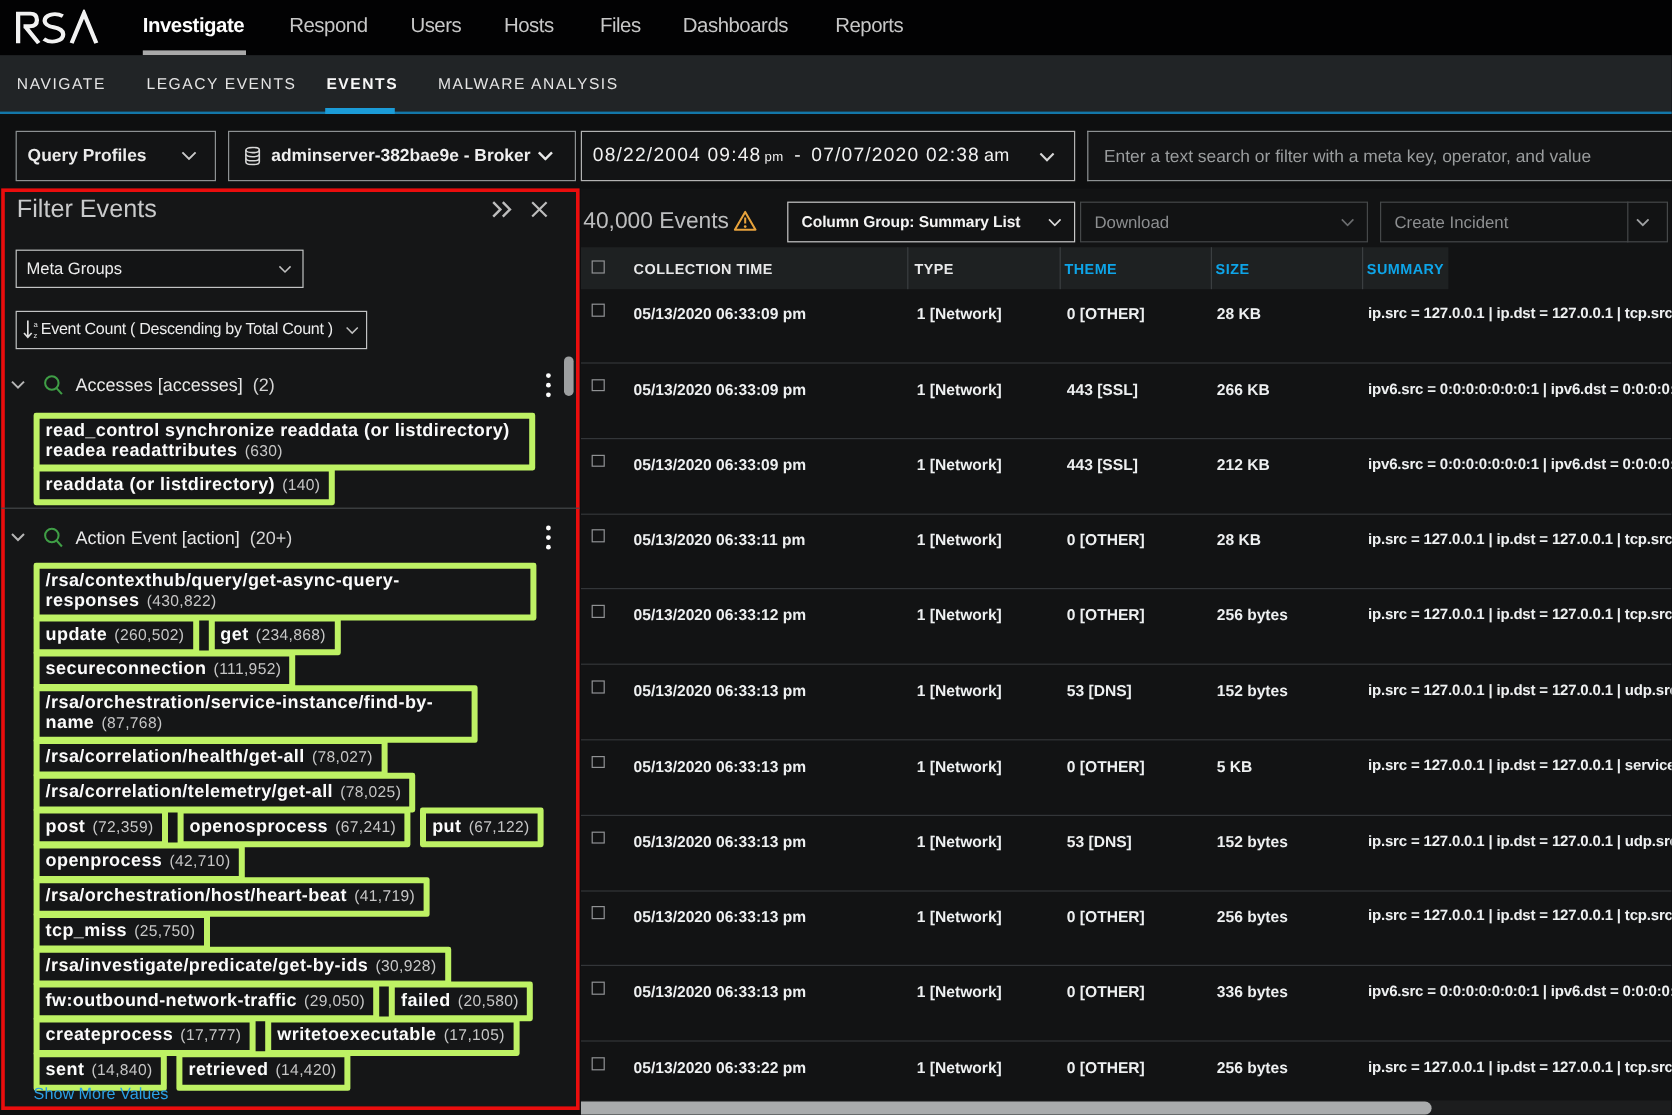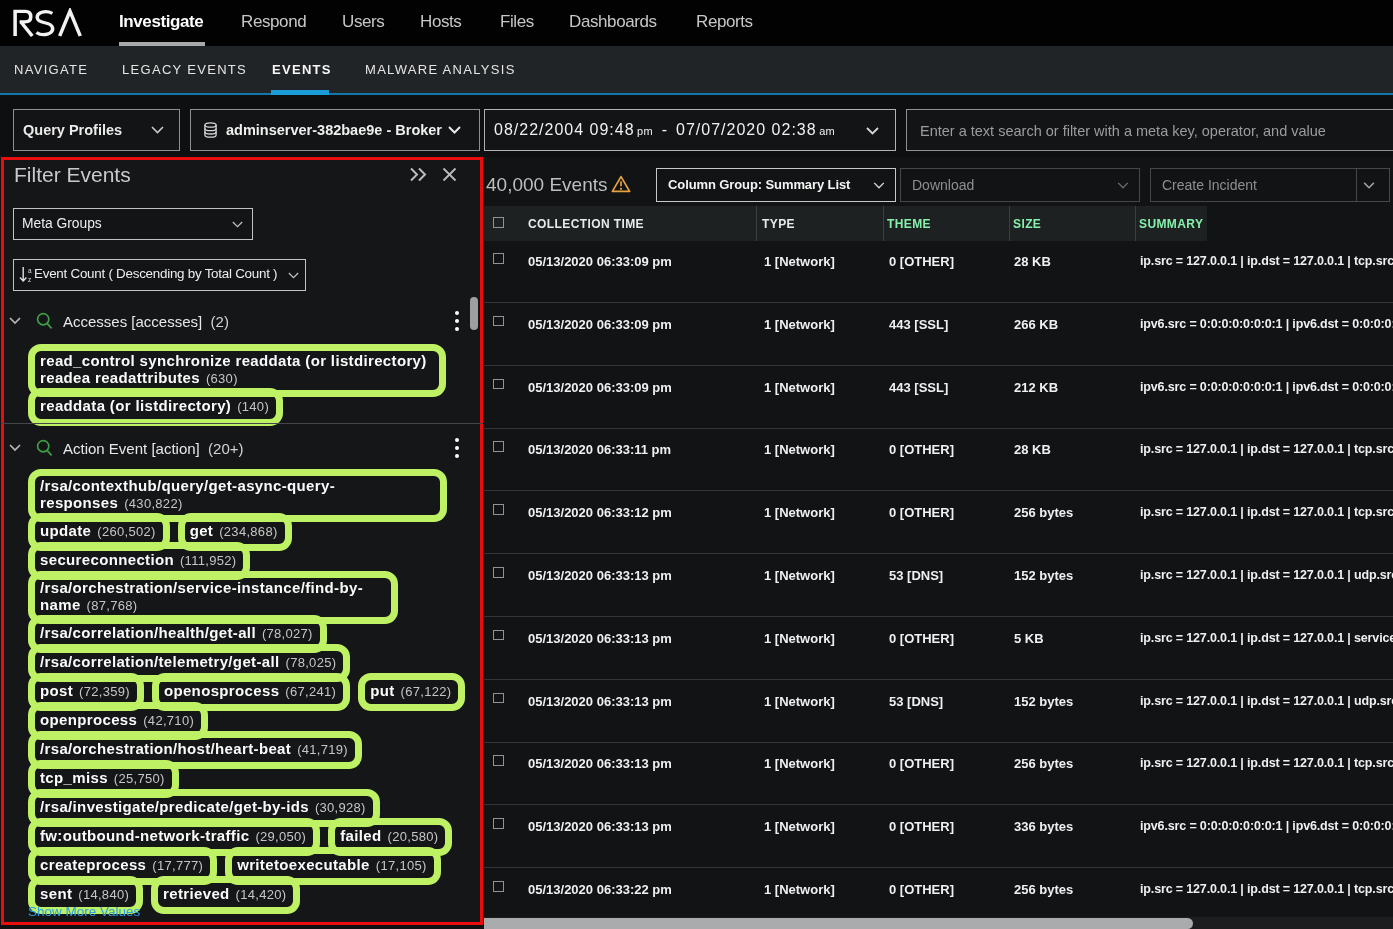--- a/index.html
+++ b/index.html
@@ -8,32 +8,32 @@
 
 #top{position:absolute;left:0;top:0;width:1393px;height:46px;background:#020203}
 #top .it{position:absolute;top:12px;font-size:17px;color:#c7c7c7;letter-spacing:-.4px}
 #sub{position:absolute;left:0;top:46px;width:1393px;height:49px;background:#212426;border-bottom:2px solid #1377a9}
 #sub .it{position:absolute;top:16px;font-size:13px;color:#e5e5e5;letter-spacing:1.3px}
 #tbar{position:absolute;left:0;top:97px;width:1393px;height:60px;background:#0e0f10}
 .box{position:absolute;top:109px;height:42px;background:#131415;border:1px solid #8d9193}
 
 #panel{position:absolute;left:1px;top:157px;width:482px;height:768px;background:#151617;border:3px solid #ea0d0d}
 .sel{position:absolute;height:32px;background:#131415;border:1px solid #c2c3c4;color:#ededed;font-size:14px}
-.chip{display:inline-block;border:7px solid #bef264;border-radius:13px;padding:2px 7px 3px 5px;
+.chip{display:inline-block;border:5px solid #bef264;border-radius:2px;padding:2px 7px 3px 5px;
   font-weight:bold;font-size:15px;color:#fbfbfb;line-height:18px;white-space:nowrap;letter-spacing:.35px}
 .chip .c{font-weight:normal;font-size:13px;color:#c6c6c6;margin-left:6px;letter-spacing:.3px}
 .crow{position:absolute;display:flex;gap:8px}
 .sech{position:absolute;font-size:15px;color:#e8e8e8}
 .kebab{position:absolute;width:4px}
 .kebab i{display:block;width:4px;height:4px;border-radius:50%;background:#fdfdfd;margin-bottom:4px}
 
 #ev{position:absolute;left:484px;top:157px;width:909px;height:772px;background:#121314;overflow:hidden}
 .ebox{position:absolute;top:11px;height:34px;border:1px solid #454849;color:#8d8f91;font-size:14px}
 #thead{position:absolute;left:0;top:49px;width:723px;height:35px;background:#1e2122}
-#thead .h{position:absolute;top:11px;font-size:12px;font-weight:bold;letter-spacing:.4px;color:#86efac}
+#thead .h{position:absolute;top:11px;font-size:12px;font-weight:bold;letter-spacing:.4px;color:#0ea5e9}
 #thead .h.b{color:#e9eaeb}
 #thead .vsep{position:absolute;top:0;width:1px;height:35px;background:#3b3f41}
 .trow{position:absolute;left:0;width:909px;height:63px;border-bottom:1px solid #333639}
 .cell{position:absolute;top:14px;font-size:13px;font-weight:bold;color:#eef0f1;white-space:nowrap;letter-spacing:0}
 .cbx{position:absolute;width:10.5px;height:10.5px;border:1px solid #909294;background:transparent}
 .cell.sm{font-size:12.5px;letter-spacing:-.15px}
 </style></head><body>
 
 <div id="top">
     <svg class="abs" style="left:11px;top:8px" width="80" height="29" viewBox="0 0 70 28" preserveAspectRatio="none">
@@ -72,21 +72,21 @@
 <path d="M1.9 3 L1.9 13 Q1.9 15.2 7.5 15.2 Q13.1 15.2 13.1 13 L13.1 3"></path>
 <path d="M1.9 6.4 Q1.9 8.6 7.5 8.6 Q13.1 8.6 13.1 6.4"></path>
 <path d="M1.9 9.8 Q1.9 12 7.5 12 Q13.1 12 13.1 9.8"></path>
 </g>
   </svg>
 <span class="abs" style="left:226px;top:122px;font-size:14.5px;font-weight:bold;color:#efefef">adminserver-382bae9e - Broker</span>
 <svg class="abs" style="left:448px;top:126px" width="13" height="8" viewBox="0 0 13 8">
     <path d="M1 1 L6.5 6.5 L12 1" fill="none" stroke="#e8e8e8" stroke-width="2.0"></path>
   </svg>
 <div class="box" style="left:484px;width:412px;border-color:#b2b2b2"></div>
-<span class="abs" style="left:494px;top:121px;font-size:16px;color:#f1f1f1;letter-spacing:1px">08/22/2004 09:48<span style="font-size:11px;letter-spacing:.3px"> pm</span><span style="letter-spacing:0"> &nbsp;-&nbsp; </span>07/07/2020 02:38<span style="font-size:11px;letter-spacing:.3px"> am</span></span>
+<span class="abs" style="left:494px;top:121px;font-size:16px;color:#f1f1f1;letter-spacing:1px">08/22/2004 09:48<span style="font-size:11px;letter-spacing:.3px"> pm</span><span style="letter-spacing:0"> &nbsp;-&nbsp; </span>07/07/2020 02:38<span style="font-size:15px;letter-spacing:.3px"> am</span></span>
 <svg class="abs" style="left:866px;top:127px" width="13" height="8" viewBox="0 0 13 8">
     <path d="M1 1 L6.5 6.5 L12 1" fill="none" stroke="#d6d6d6" stroke-width="1.8"></path>
   </svg>
 <div class="box" style="left:906px;width:487px;border-right:none"></div>
 <span class="abs" style="left:920px;top:123px;font-size:14.5px;color:#9a9d9e">Enter a text search or filter with a meta key, operator, and value</span>
 <div id="panel"></div>
 <span class="abs" style="left:14px;top:163px;font-size:21px;color:#c9cacb">Filter Events</span>
 <svg class="abs" style="left:409px;top:167px" width="19" height="15" viewBox="0 0 19 15">
     <g fill="none" stroke="#bdbdbd" stroke-width="2">
       <path d="M2 1.5 L8 7.5 L2 13.5"></path>

